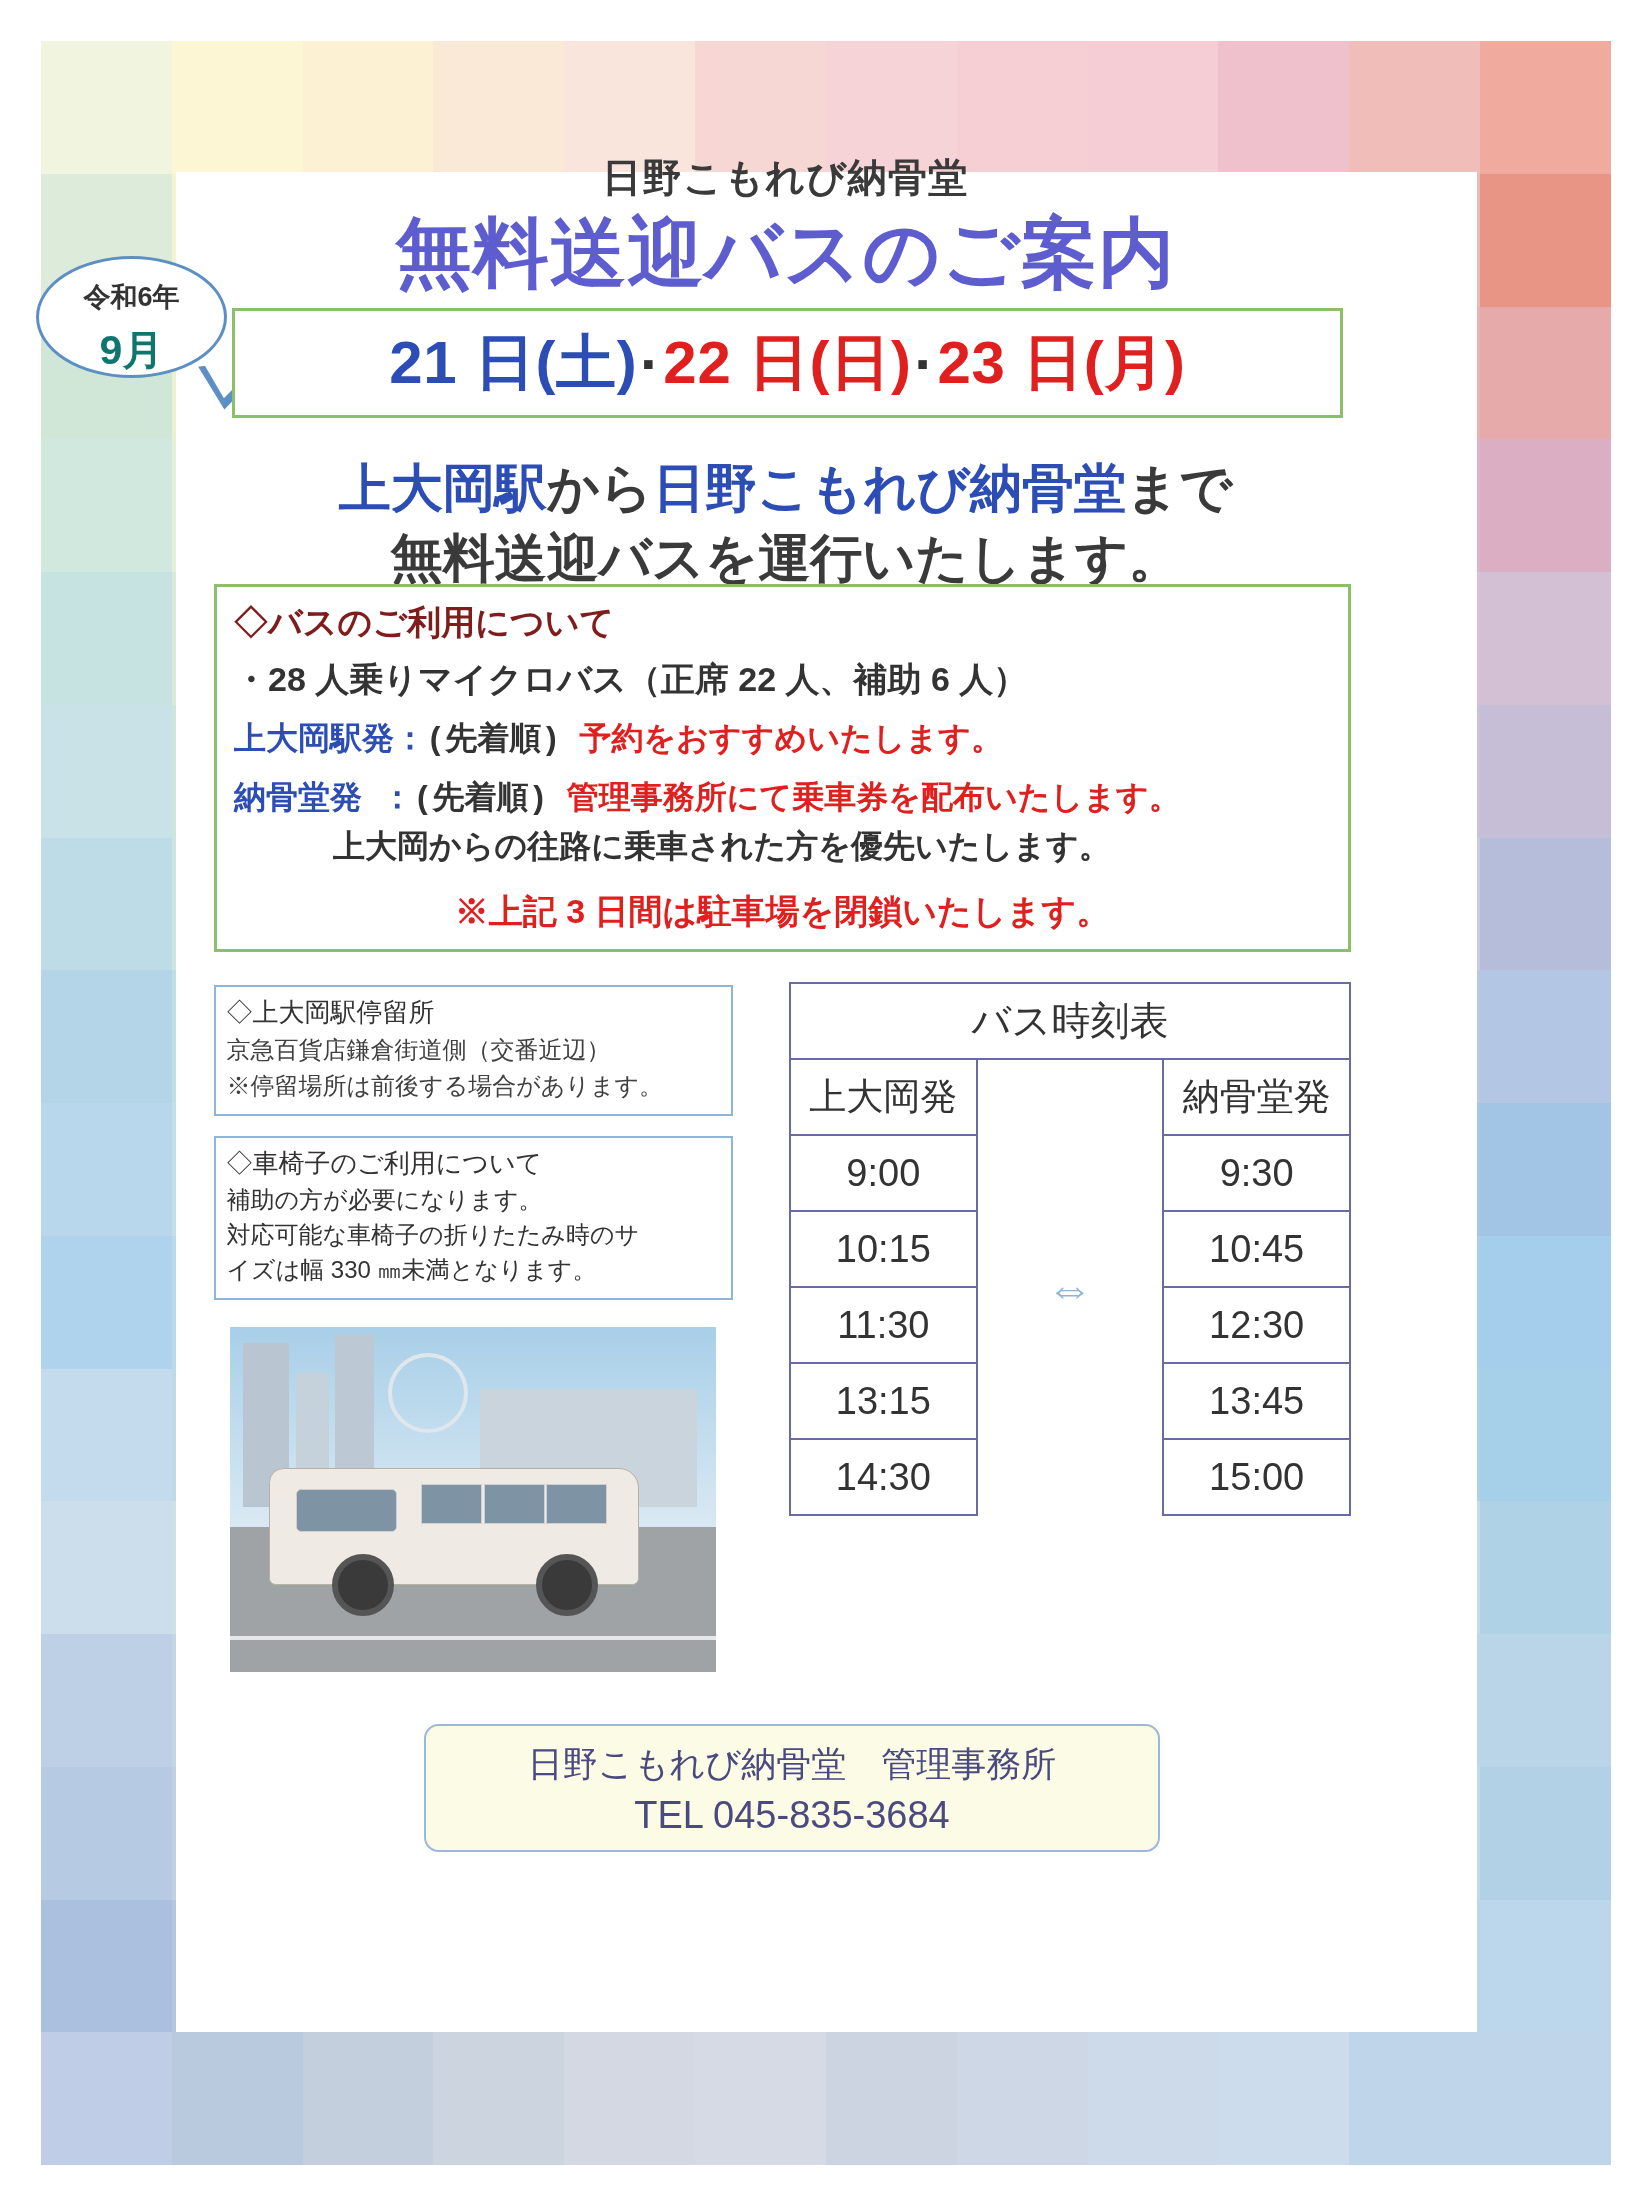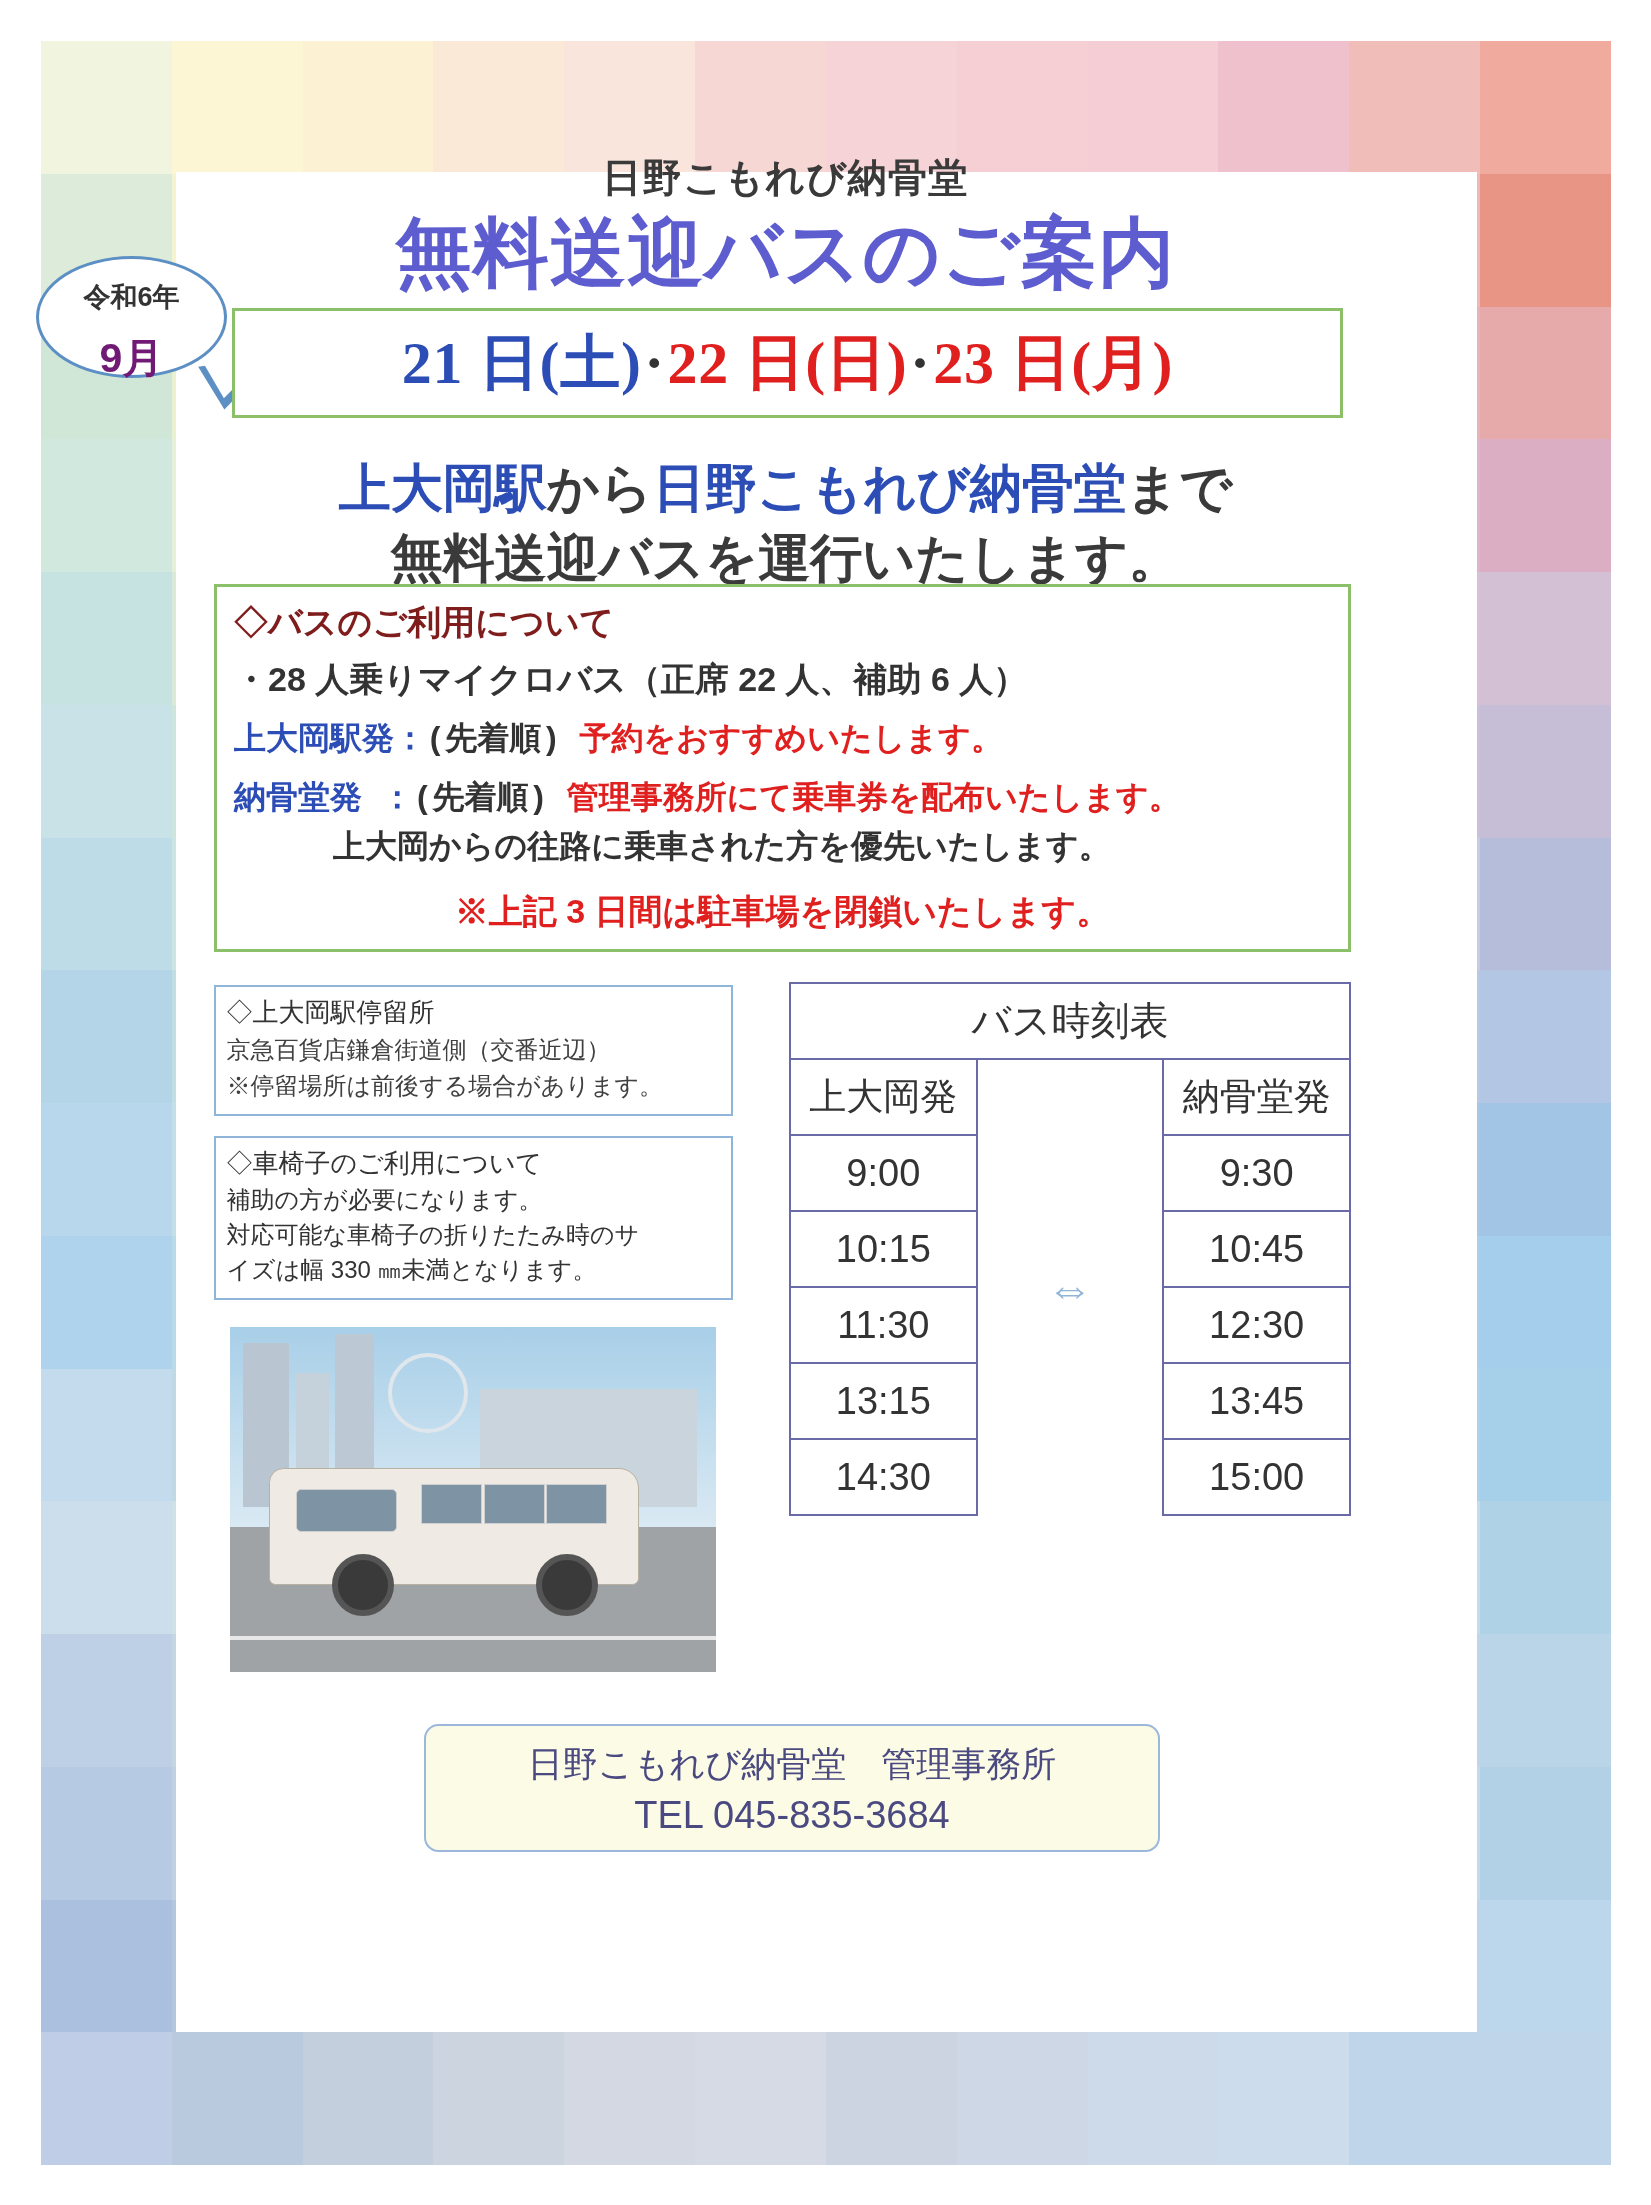--- a/index.html
+++ b/index.html
@@ -96,24 +96,24 @@
     text-align: center;
     box-sizing: border-box;
   }
   .bubble .b1 {
     margin-top: 20px;
     font-size: 27px;
     font-weight: bold;
     color: #333;
   }
   .bubble .b2 {
-    margin-top: 16px;
+    margin-top: 8px;
     font-size: 41px;
     font-weight: bold;
-    color: #701a75;
+    color: #0f766e;
   }
   .bubble-tail {
     position: absolute;
     left: 66px;
     top: 230px;
     width: 0; height: 0;
     border-left: 20px solid transparent;
     border-right: 59px solid transparent;
     border-top: 46px solid #5c8fc4;
     transform: rotate(-8deg);
@@ -134,21 +134,20 @@
     left: 97px;
     top: 177px;
     width: 1111px;
     height: 110px;
     border: 3.3px solid #8cbf6a;
     box-sizing: border-box;
     display: flex;
     align-items: center;
     justify-content: center;
     background: #ffffff;
-    font-family: Liberation Serif, serif;
   }
   .date-box span {
     font-size: 60px;
     font-weight: bold;
     letter-spacing: 0.7px;
   }
   .d-sat { color: #2b4db5; }
   .d-sun { color: #e01f1f; }
   .d-mon { color: #e01f1f; }
   .d-dot { color: #333; font-size: 47px; padding: 0 2.6px; }

